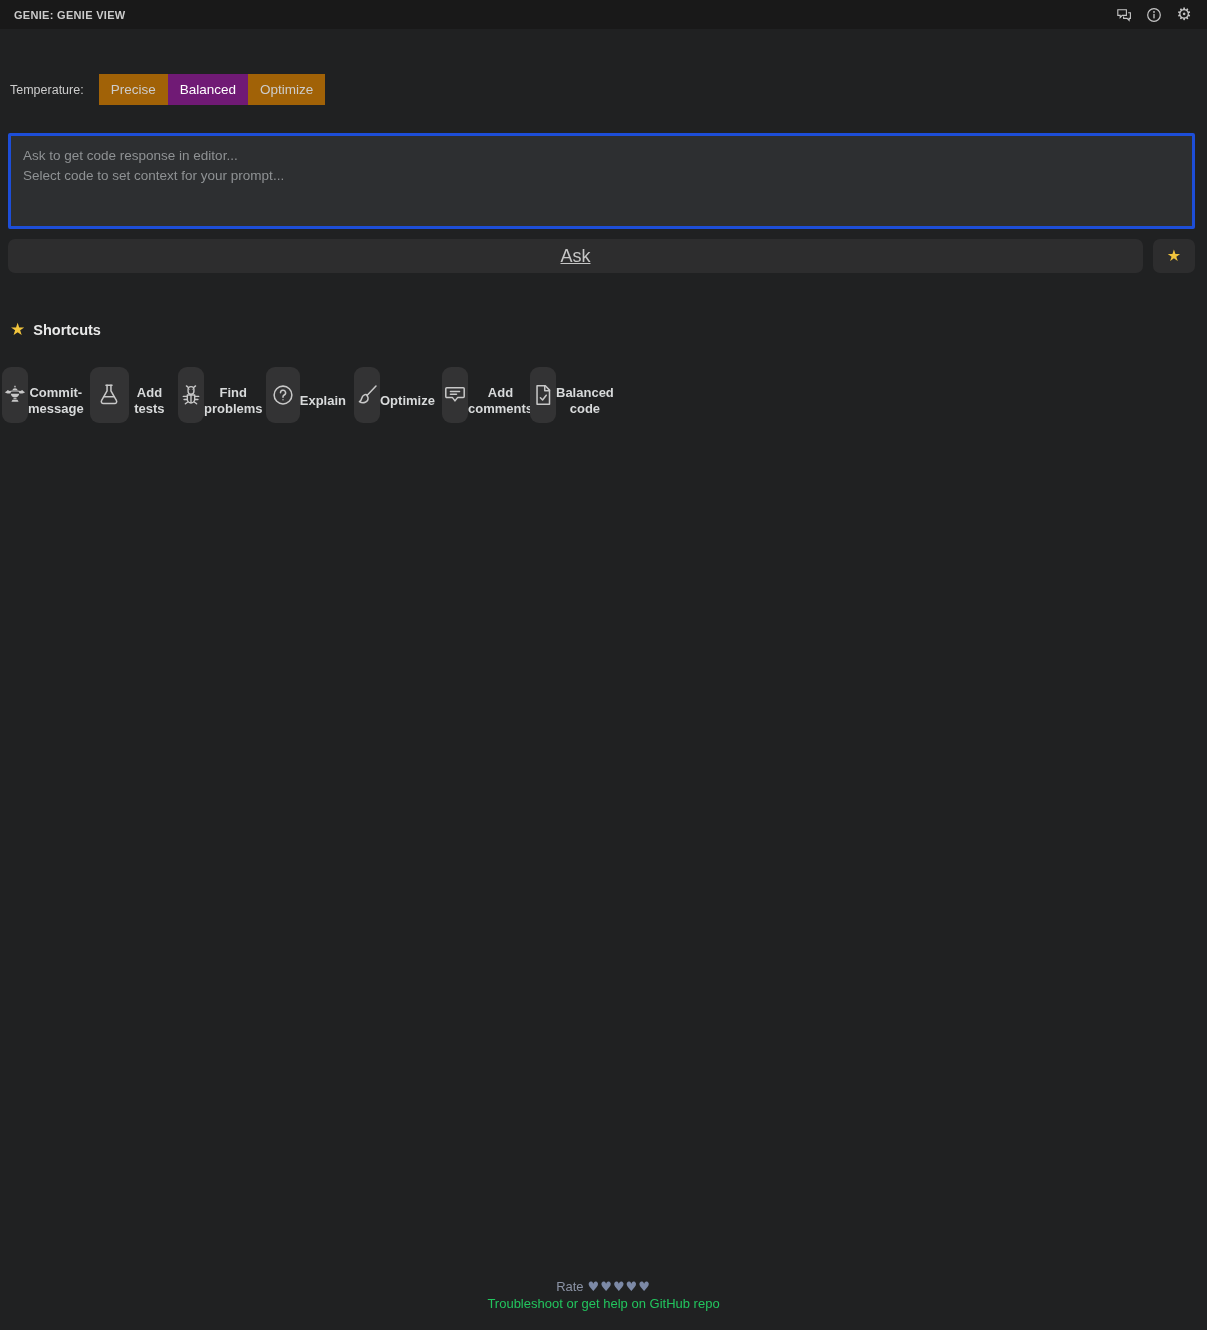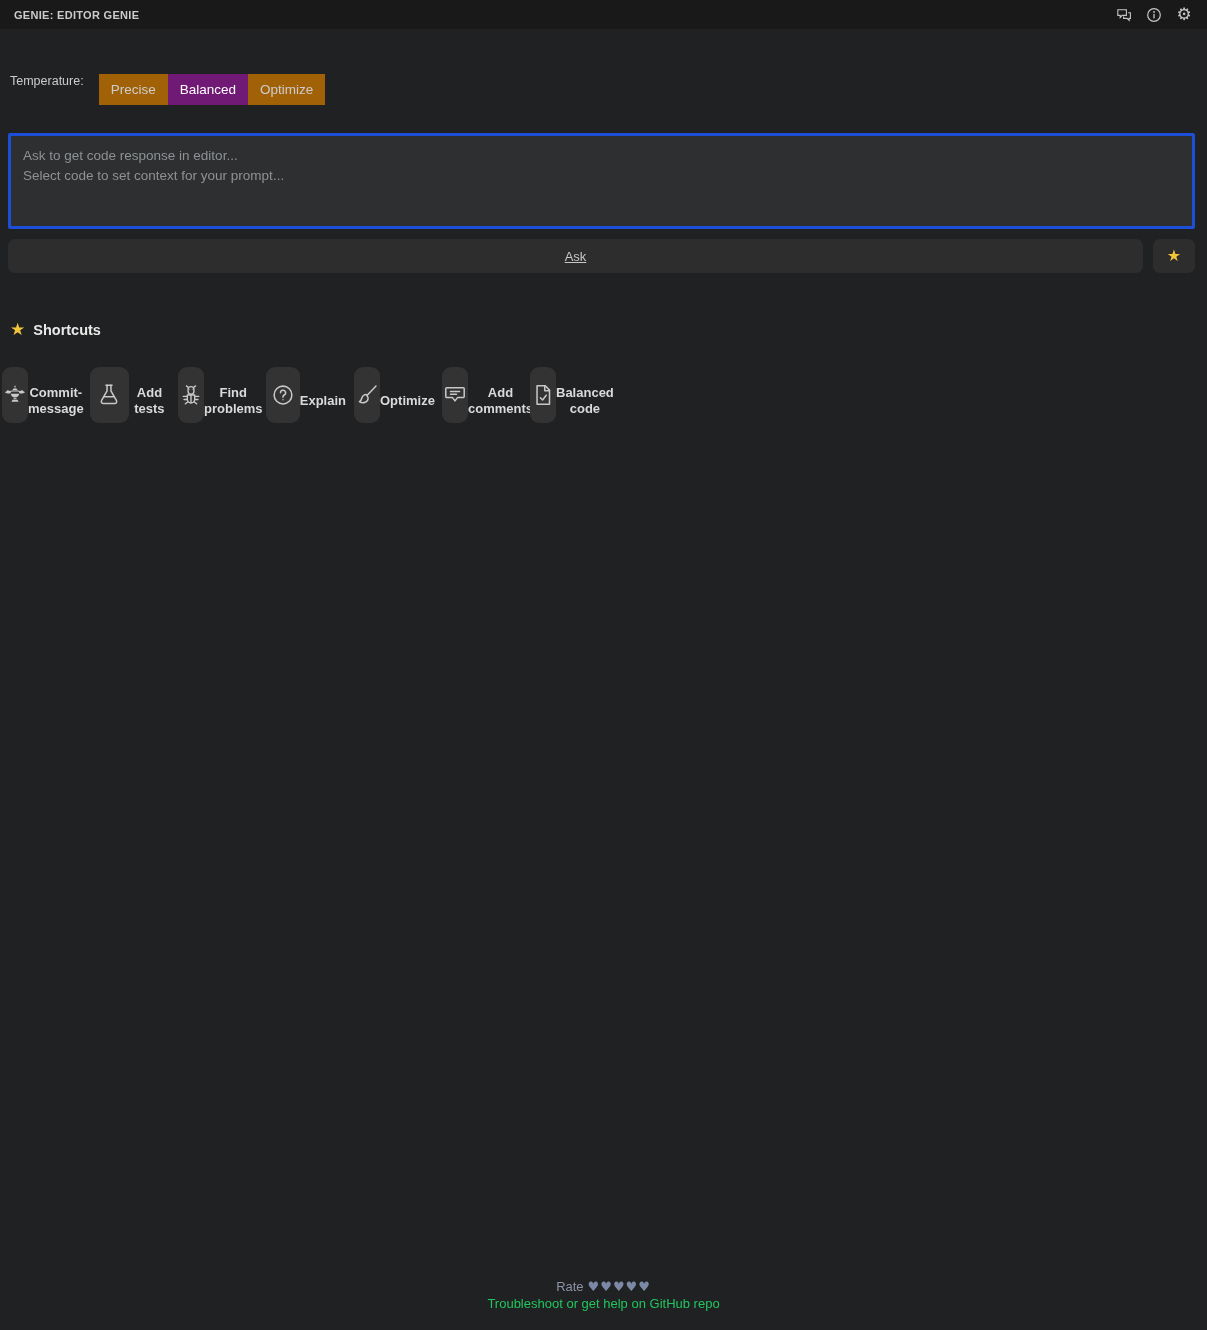--- a/index.html
+++ b/index.html
@@ -29,21 +29,21 @@
   }
   .titlebar-icons { margin-left: auto; display: flex; align-items: center; gap: 10px; }
   .tb-icon {
     width: 20px; height: 22px;
     display: flex; align-items: center; justify-content: center;
     color: #c5c5c5; cursor: pointer;
   }
   .gear-glyph { font-family: "DejaVu Sans", sans-serif; font-size: 17px; line-height: 1; color: #c5c5c5; }
 
   
-  .temp-row { display: flex; align-items: flex-start; margin: 45px 0 0 10px; }
+  .temp-row { display: flex; align-items: center; margin: 45px 0 0 10px; }
   .temp-label { font-size: 12.5px; color: #cccccc; margin-right: 15px; }
   .temp-group { display: flex; }
   .temp-btn {
     height: 31px; padding: 0 12px;
     border: none; cursor: pointer;
     background: #a16207; color: #cccccc;
     font-family: "Liberation Sans", sans-serif; font-size: 13.5px;
   }
   .temp-btn.selected { background: #701a75; color: #ffffff; }
 
@@ -62,21 +62,21 @@
     resize: none;
     outline: none;
   }
   .prompt-box::placeholder { color: #8f9294; opacity: 1; }
 
   
   .ask-row { display: flex; gap: 10px; margin: 10px 12px 0 8px; }
   .ask-btn {
     flex: 1; height: 34px;
     background: #2d2d2e; border: none; border-radius: 7px;
-    color: #c6c6c6; font-family: "Liberation Sans", sans-serif; font-size: 13px;
+    color: #c6c6c6; font-family: "Liberation Sans", sans-serif; font-size: 18px;
     cursor: pointer;
     text-decoration: underline;
   }
   .star-btn {
     width: 42px; height: 34px;
     background: #2d2d2e; border: none; border-radius: 7px;
     cursor: pointer;
     display: flex; align-items: center; justify-content: center;
   }
   .star-glyph { font-family: "DejaVu Sans", sans-serif; font-size: 16px; line-height: 1; color: #f2c53d; }
@@ -104,21 +104,21 @@
   
   .footer { margin-top: auto; padding-bottom: 18px; text-align: center; font-size: 13px; line-height: 16px; }
   .rate-line { color: #8b93a5; cursor: pointer; }
   .hearts { font-family: "DejaVu Sans", sans-serif; color: #7c89a6; letter-spacing: 1px; margin-left: 4px; }
   .help-line { color: #22c55e; margin-top: 1px; cursor: pointer; }
 </style>
 </head>
 <body>
 
 <header class="titlebar">
-  <span class="titlebar-title">GENIE: EDITOR GENIE</span>
+  <span class="titlebar-title">GENIE: GENIE VIEW</span>
   <span class="titlebar-icons">
     <span class="tb-icon">
       <svg viewBox="0 0 16 16" width="16" height="16" fill="none" stroke="#c5c5c5" stroke-width="1.1">
         <path d="M1.8 2.8h8.6v5.6H6.2L4.2 10.5V8.4H1.8z"></path>
         <path d="M12.2 5.8h2.2v5.6h-1.3v2l-2-2H7.6V9.6"></path>
       </svg>
     </span>
     <span class="tb-icon">
       <svg viewBox="0 0 16 16" width="16" height="16">
         <circle cx="8" cy="8" r="6.3" fill="none" stroke="#c5c5c5" stroke-width="1.2"></circle>

